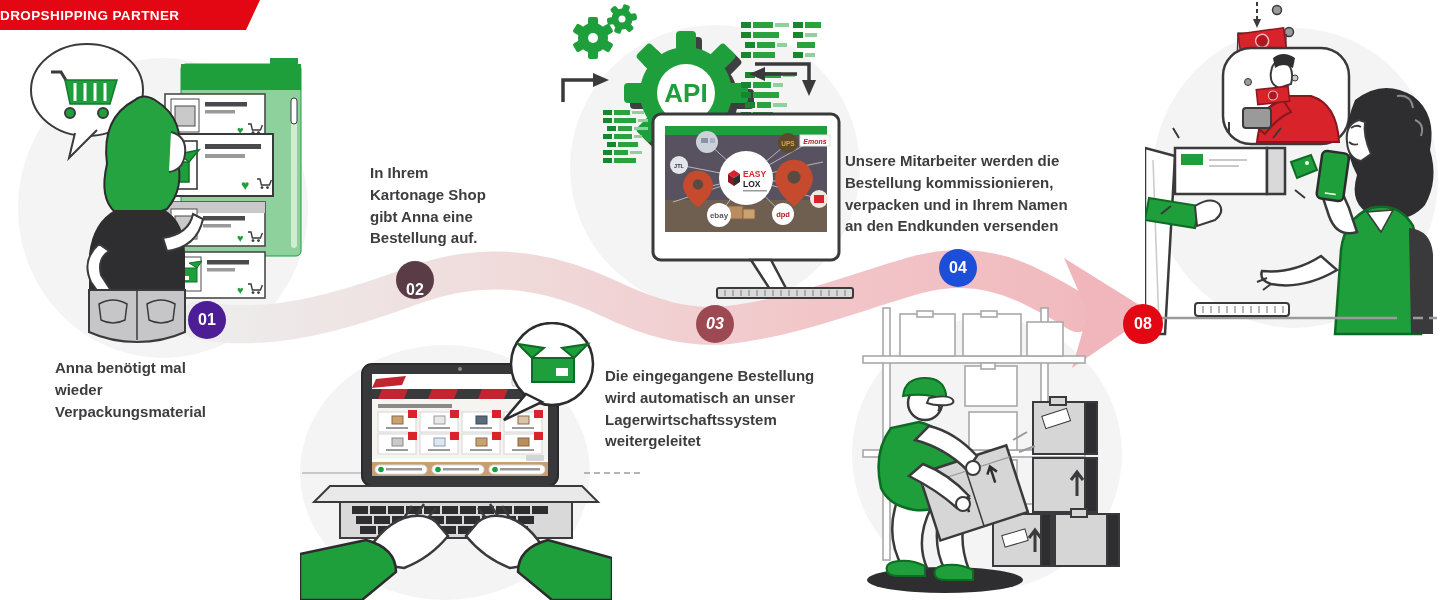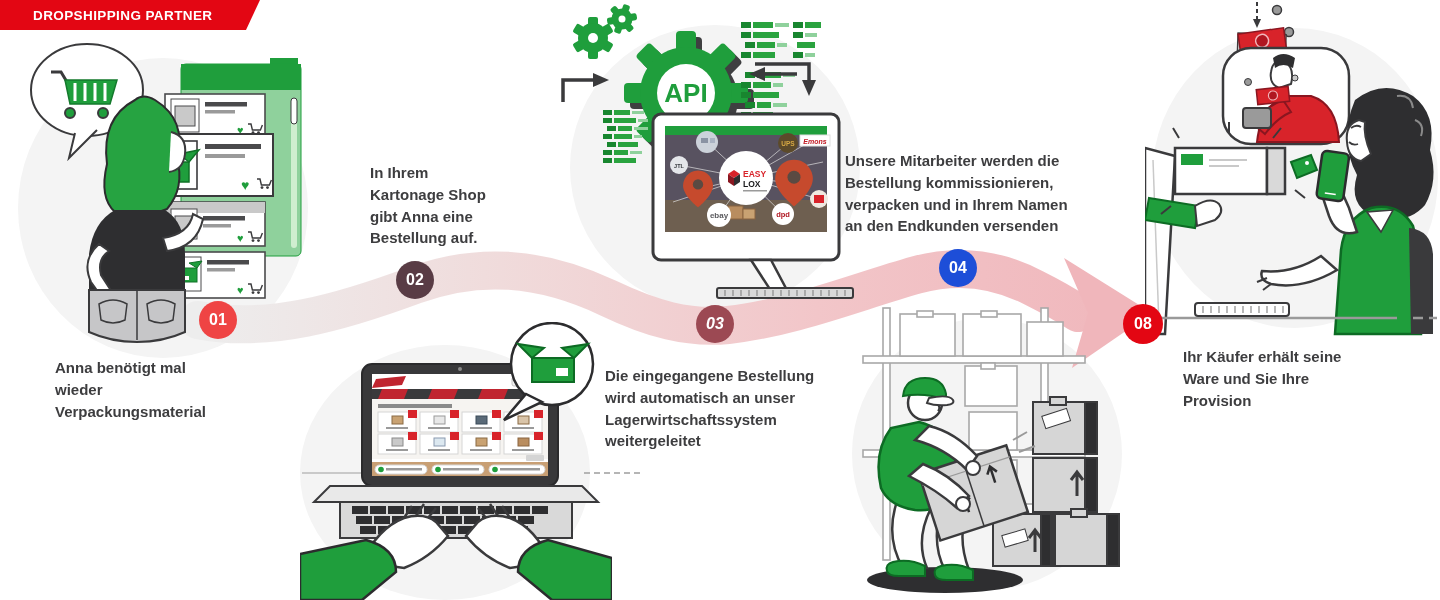--- a/index.html
+++ b/index.html
@@ -8,21 +8,21 @@
   .blob{position:absolute;border-radius:50%;background:#f4f4f4;z-index:0;}
   #ribbon{position:absolute;left:0;top:0;z-index:1;}
   .illus{position:absolute;z-index:2;}
   .badge{position:absolute;width:38px;height:38px;border-radius:50%;z-index:3;
          display:flex;align-items:center;justify-content:center;
          color:#fff;font-weight:bold;font-size:16px;}
   .step-text{position:absolute;z-index:3;font-weight:bold;font-size:15px;line-height:1.45;
              color:#3d3d3f;white-space:pre-line;}
   #banner{position:absolute;left:0;top:0;width:260px;height:30px;z-index:4;
           clip-path:polygon(0 0,100% 0,calc(100% - 14px) 100%,0 100%);
-          display:flex;align-items:center;padding-left:33px;box-sizing:border-box;
+          display:flex;align-items:center;box-sizing:border-box;
           color:#fff;font-weight:bold;font-size:13.5px;letter-spacing:.4px;}
   .deskline{position:absolute;z-index:1;height:0;}
   svg text{font-family:"Liberation Sans",sans-serif;font-weight:bold;}
 </style>
 </head>
 <body>
 
 <div id="stage">
 
   <div class="blob" style="left:18px;top:58px;width:290px;height:300px"></div>
@@ -564,24 +564,24 @@
     <g>
       <path d="M0 318 H252" stroke="#9a9a9a" stroke-width="2.5"></path>
       <path d="M268 318 H292" stroke="#9a9a9a" stroke-width="2.5" stroke-dasharray="10 6"></path>
       <g>
         <rect x="50" y="303" width="94" height="13" rx="3" fill="#fff" stroke="#3a3a3c" stroke-width="2"></rect>
         <path d="M58 306 v7 M66 306 v7 M74 306 v7 M82 306 v7 M90 306 v7 M98 306 v7 M106 306 v7 M114 306 v7 M122 306 v7 M130 306 v7 M138 306 v7" stroke="#8a8a8a" stroke-width="1.2"></path>
       </g>
     </g>
   </svg>
 
-  <div class="badge" style="left: 199px; top: 301px; background: #ef4444;">
+  <div class="badge" style="left: 188px; top: 301px; background: #4c1d95;">
       <span>01</span>
     </div>
-  <div class="badge" style="left: 396px; top: 261px; background: rgb(89, 60, 69);">
+  <div class="badge" style="left: 396px; top: 261px; background: rgb(89, 60, 69); align-items: flex-end;">
       <span>02</span>
     </div>
   <div class="badge" style="left: 696px; top: 305px; background: rgb(156, 73, 83); font-style: italic;">
       <span>03</span>
     </div>
   <div class="badge" style="left: 939px; top: 249px; background: #1d4ed8;">
       <span>04</span>
     </div>
   <div class="badge" style="left: 1123px; top: 304px; width: 40px; height: 40px; background: rgb(227, 6, 19);">
       <span>08</span>
@@ -595,21 +595,18 @@
 Lagerwirtschaftssystem
 weitergeleitet</div>
   <div class="step-text" style="left:370px;top:162px;width:210px">In Ihrem
 Kartonage Shop
 gibt Anna eine
 Bestellung auf.</div>
   <div class="step-text" style="left:845px;top:150px;width:250px">Unsere Mitarbeiter werden die
 Bestellung kommissionieren,
 verpacken und in Ihrem Namen
 an den Endkunden versenden</div>
-  <div class="step-text" style="left:1183px;top:346px;width:230px">Ihr Käufer erhält seine
-Ware und Sie Ihre
-Provision</div>
 
   <div id="banner" style="background: rgb(227, 6, 19);">
     <span>DROPSHIPPING PARTNER</span>
   </div>
 
 </div>
 
 </body></html>

